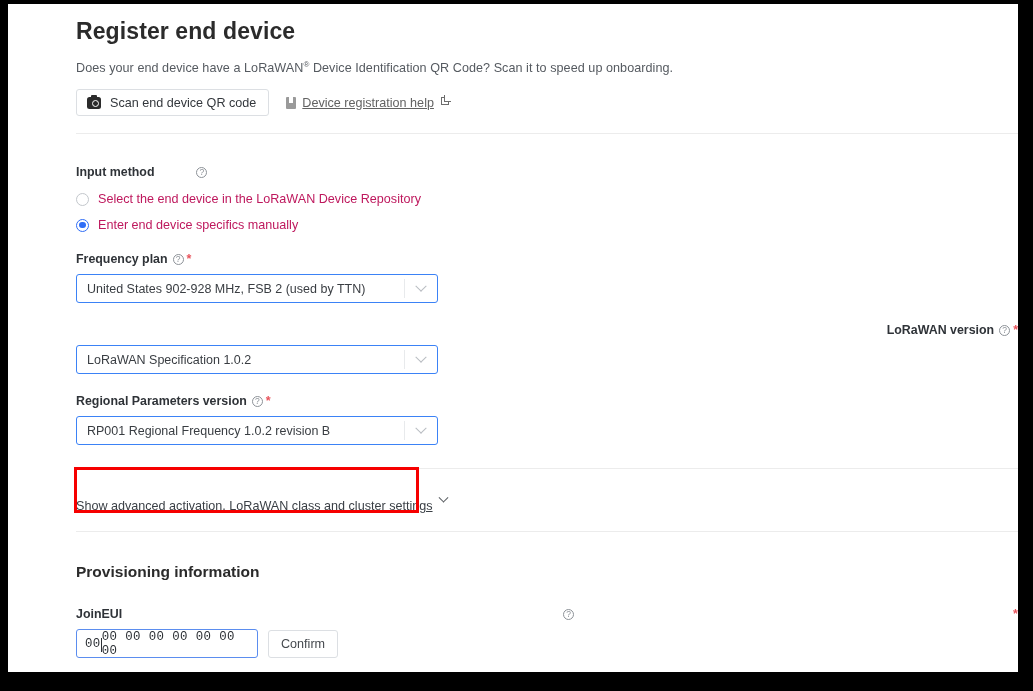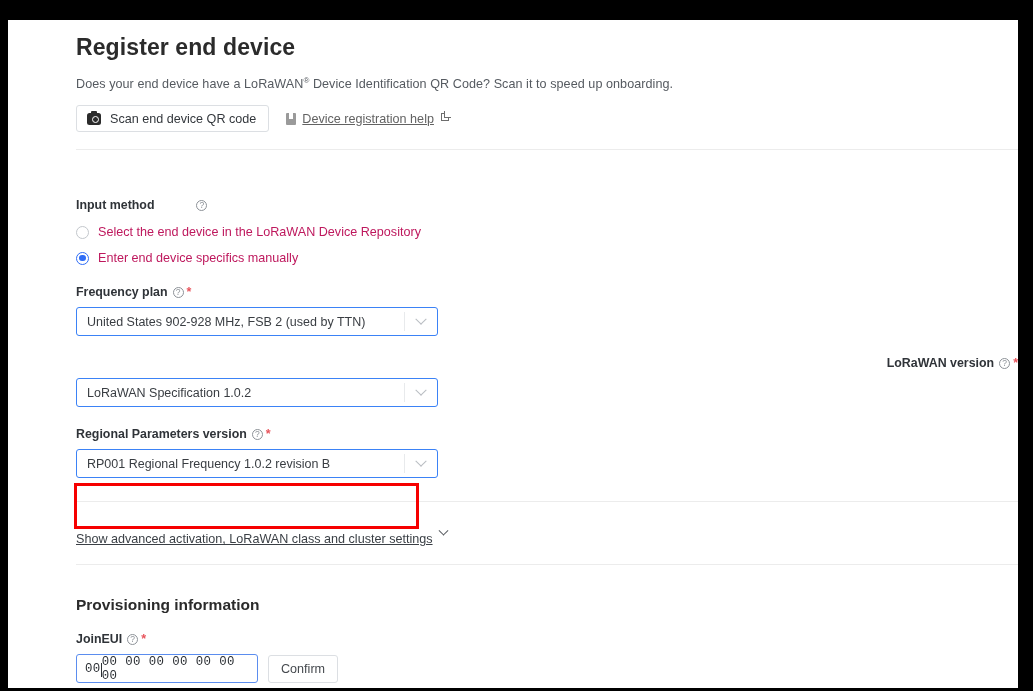--- a/index.html
+++ b/index.html
@@ -9,21 +9,21 @@
   }
   body {
     width: 1033px; height: 691px;
     font-family: "Liberation Sans", sans-serif;
     overflow: hidden;
   }
 
   
   #frame {
     position: absolute;
-    left: 8px; top: 20px;
+    left: 8px; top: 4px;
     width: 1010px; height: 668px;
     background: #ffffff;
     overflow: hidden;
   }
 
   .page {
     position: absolute;
     left: 0; top: 0;
     width: 1010px;
     height: 668px;
@@ -335,21 +335,21 @@
           <span class="ltext">Device registration help</span>
           <span class="ext"></span>
         </a>
       </div>
     </div>
 
     <hr class="sep" style="margin-left:68px; margin-top:17px;">
 
     <div class="inner" style="padding-top:23px;">
 
-      <div class="field-label" style="margin-top:25px;gap:40px;">
+      <div class="field-label" style="margin-top:8px;gap:40px;">
         <span>Input method</span>
         <span class="qmark"></span>
       </div>
 
       <div class="radio-row" style="margin-top:13px;">
         <span class="radio"></span>
         <span>Select the end device in the LoRaWAN Device Repository</span>
       </div>
 
       <div class="radio-row" style="margin-top:12px;">
@@ -404,21 +404,21 @@
         <span class="t">Show advanced activation, LoRaWAN class and cluster settings</span>
         <span class="chev2"></span>
       </a>
     </div>
 
     <hr class="sep" style="margin-left:68px; margin-top:17px;">
 
     <div class="inner" style="padding-top:31px;">
       <h2 class="section">Provisioning information</h2>
 
-      <div class="field-label" style="margin-top:18px;">
+      <div class="field-label" style="margin-top:26px;justify-content:space-between;">
         <span>JoinEUI</span>
         <span class="qmark"></span>
         <span class="req">*</span>
       </div>
 
       <div class="eui-row" style="margin-top:8px;">
         <div class="eui-input">
           <span>00</span>
             <span class="caret"></span>
             <span> 00 00 00 00 00 00 00</span>

